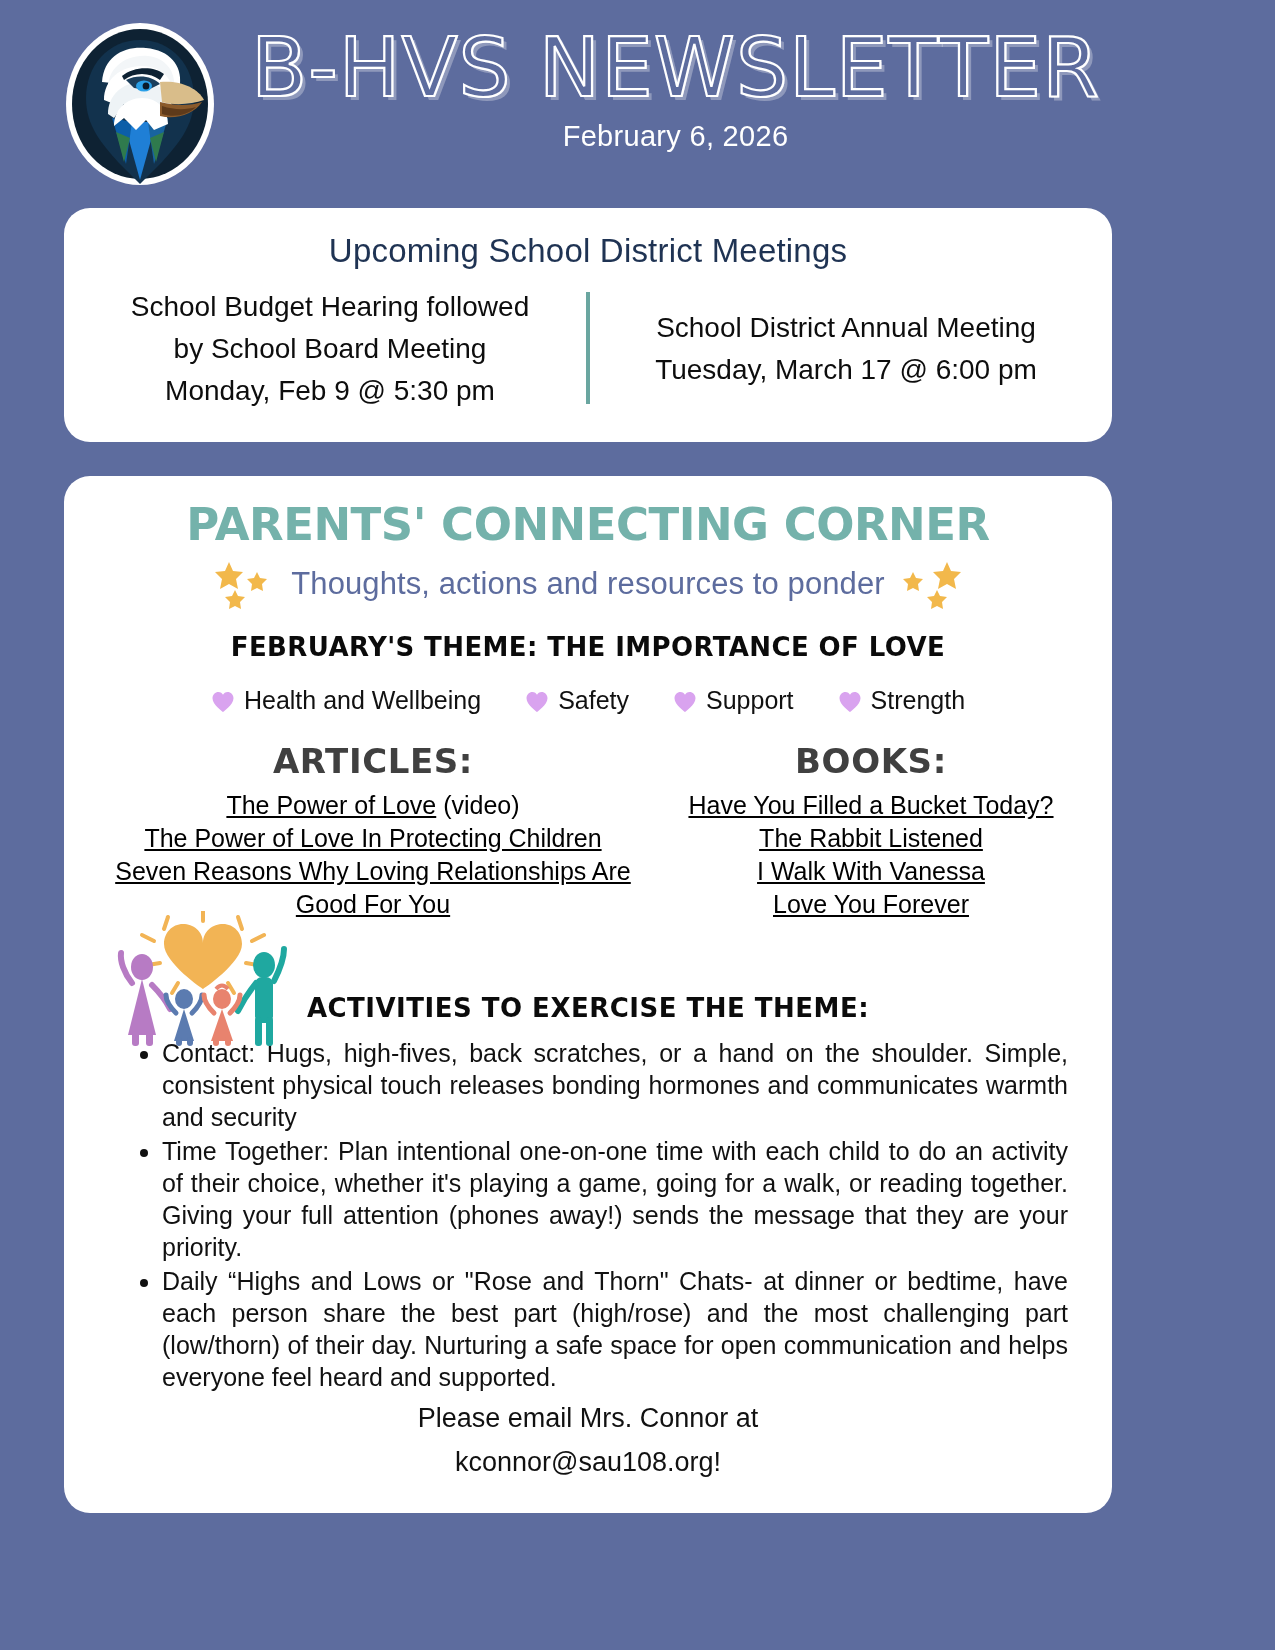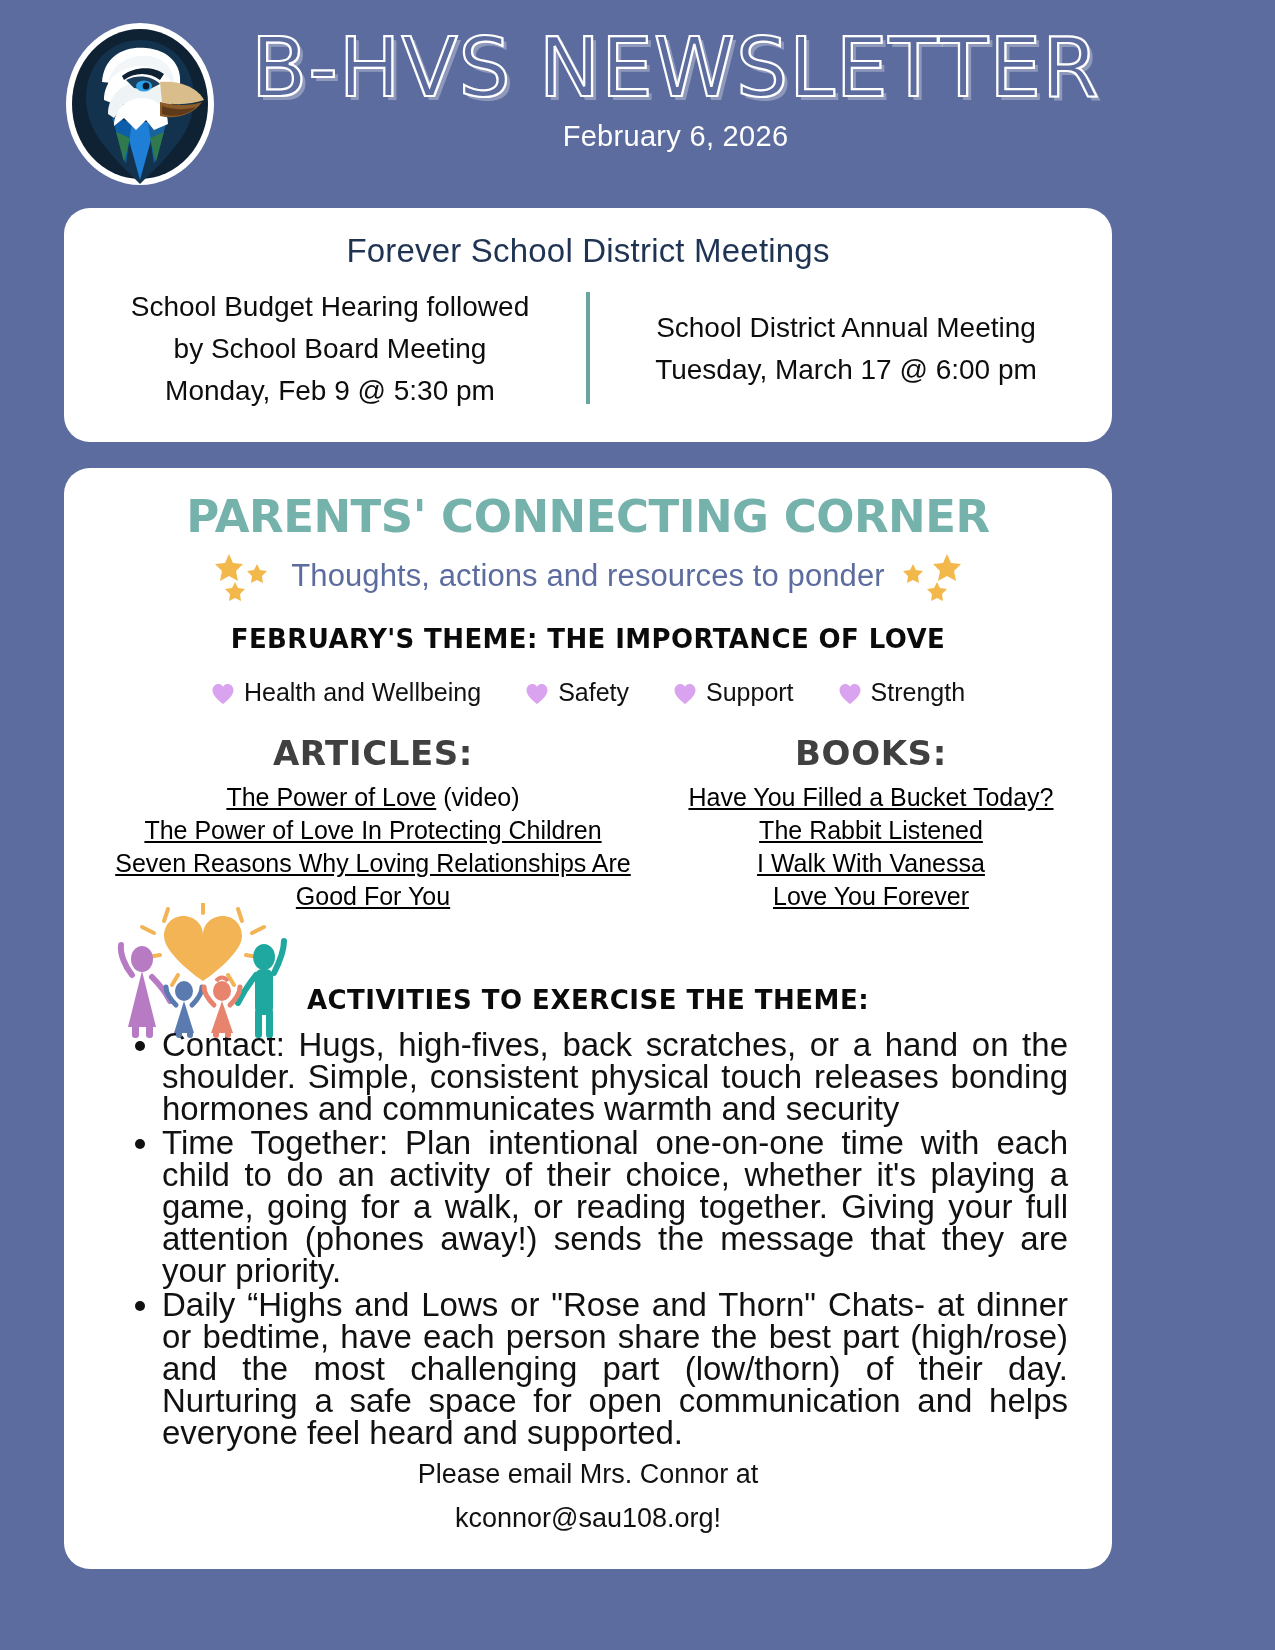--- a/index.html
+++ b/index.html
@@ -88,21 +88,21 @@
   }
   .meeting-col.right { display: flex; align-items: center; justify-content: center; }
   .meeting-divider {
     width: 4px;
     background: #6aa6a0;
     margin: 6px 18px 8px 18px;
     flex: 0 0 4px;
   }
 
   .card.corner {
-    margin-top: 26px;
+    margin-top: 34px;
     padding: 22px 26px 32px 26px;
   }
 
   
   .corner-title {
     text-align: center;
     font-family: "DejaVu Sans", sans-serif;
     font-size: 45px;
     font-weight: bold;
     color: #74b2ab;
@@ -195,21 +195,21 @@
     color: #0b0b0b;
     letter-spacing: 0.5px;
     padding-top: 62px;
   }
 
   .bullets {
     margin: 10px 18px 0 46px;
     padding-left: 26px;
   }
   .bullets li {
-    font-size: 33px;
+    font-size: 25px;
     line-height: 32px;
     color: #111;
     text-align: justify;
     margin-bottom: 2px;
   }
 
   .closing-head {
     text-align: center;
     font-family: "DejaVu Sans", sans-serif;
     font-size: 26px;
@@ -256,21 +256,21 @@
         <path d="M58 54 C70 44 90 44 100 52 L96 58 C86 50 70 50 60 58 Z" fill="#0e2233"></path>
       </svg>
     </div>
     <div class="title-block">
       <div class="news-title">B-HVS NEWSLETTER</div>
       <div class="news-date">February 6, 2026</div>
     </div>
   </div>
 
   <div class="card meetings">
-    <div class="meetings-title">Forever School District Meetings</div>
+    <div class="meetings-title">Upcoming School District Meetings</div>
     <div class="meetings-grid">
       <div class="meeting-col">
         <div>School Budget Hearing followed</div>
         <div>by School Board Meeting</div>
         <div>Monday, Feb 9 @ 5:30 pm</div>
       </div>
       <div class="meeting-divider"></div>
       <div class="meeting-col right">
         <div>
           <div>School District Annual Meeting</div>

